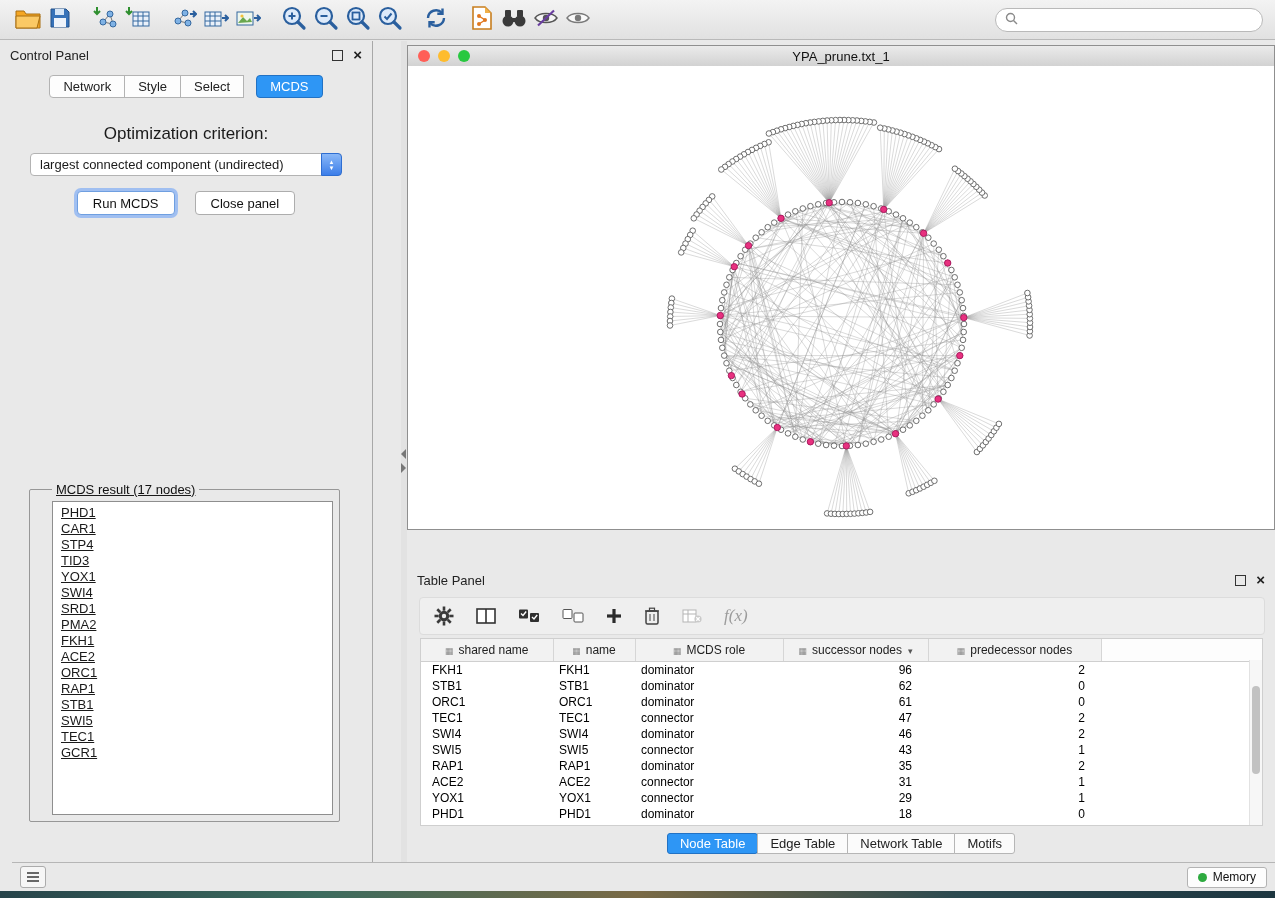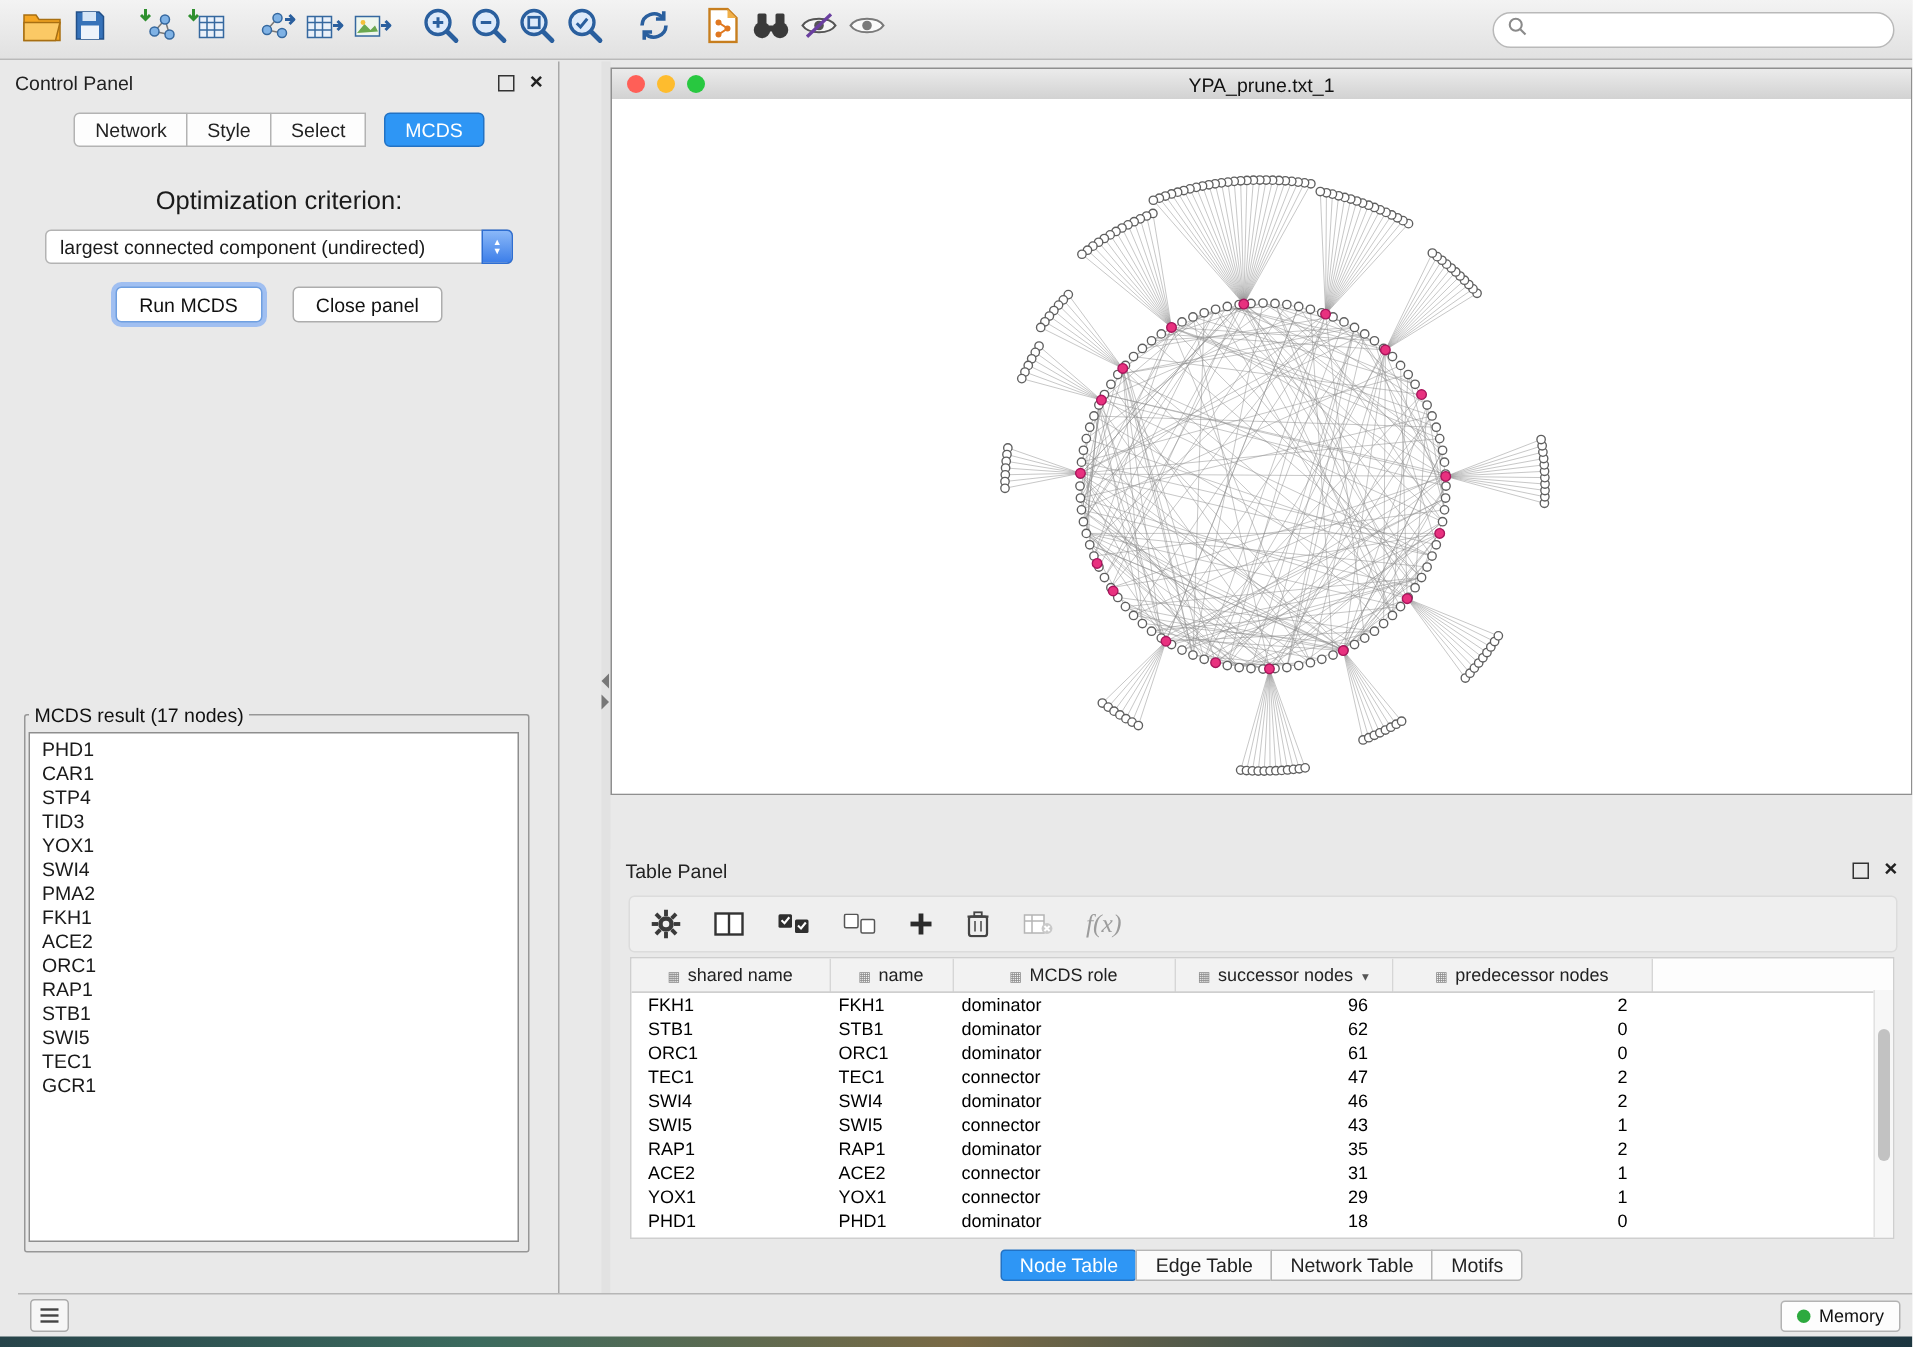--- a/index.html
+++ b/index.html
@@ -26,21 +26,21 @@
   .tab:last-child{border-radius:0 4px 4px 0;}
   .tab.selected{background:#2e96f5;border-color:#2272c4;color:#fff;border-radius:4px;position:relative;margin-left:12px;}
   .opt-label{text-align:center;margin-top:26px;font-size:17px;}
   .dropdown{margin:9px auto 0;width:312px;height:23px;background:#fff;border:1px solid #b3b3b3;border-radius:4px;display:flex;align-items:center;font-size:13px;padding-left:9px;position:relative;box-sizing:border-box;}
   .dropdown .value{white-space:nowrap;overflow:hidden;}
   .stepper{position:absolute;right:-1px;top:-1px;width:21px;height:23px;border-radius:0 4px 4px 0;background:linear-gradient(#8ab8f8,#3c7ee9);border:1px solid #2e6ed2;display:flex;flex-direction:column;align-items:center;justify-content:center;color:#fff;box-sizing:border-box;}
   .stepper span{font-size:6px;line-height:6px;}
   .btn-row{display:flex;justify-content:center;gap:20px;margin-top:15px;}
   .btn{font-size:13px;height:24px;padding:0 15px;background:#fff;border:1px solid #adadad;border-radius:4px;color:#111;font-family:"Liberation Sans",sans-serif;}
   .btn.default{box-shadow:0 0 0 3px rgba(88,150,250,.5);border-color:#6f9fe0;}
-  .result-fieldset{position:absolute;left:12px;right:15px;top:424px;bottom:23px;border:1px solid #979797;border-radius:2px;margin:4px;padding:4px 6px 6px 2px;}
+  .result-fieldset{position:absolute;left:12px;right:15px;top:424px;bottom:23px;border:1px solid #979797;border-radius:2px;margin:17px;padding:4px 6px 6px 22px;text-decoration:underline;}
   .result-fieldset legend{font-size:13px;padding:0 4px;color:#111;}
   .result-list{background:#fff;border:1px solid #8e8e8e;height:100%;box-sizing:border-box;overflow:hidden;font-size:13px;line-height:16px;padding:3px 8px;}
 
   
   .vsplit{position:absolute;left:401px;top:41px;width:6px;bottom:36px;background:#e2e2e2;}
   .vsplit .arr{position:absolute;left:0;width:0;height:0;}
   .arr-left{top:408px;border-top:5px solid transparent;border-bottom:5px solid transparent;border-right:5px solid #777;}
   .arr-right{top:422px;border-top:5px solid transparent;border-bottom:5px solid transparent;border-left:5px solid #777;}
 
   
@@ -266,20 +266,21 @@
     </div>
     <fieldset class="result-fieldset">
       <legend>MCDS result (17 nodes)</legend>
       <div class="result-list">
           <div>PHD1</div>
           <div>CAR1</div>
           <div>STP4</div>
           <div>TID3</div>
           <div>YOX1</div>
           <div>SWI4</div>
+          <div>SRD1</div>
           <div>PMA2</div>
           <div>FKH1</div>
           <div>ACE2</div>
           <div>ORC1</div>
           <div>RAP1</div>
           <div>STB1</div>
           <div>SWI5</div>
           <div>TEC1</div>
           <div>GCR1</div>
         </div>

